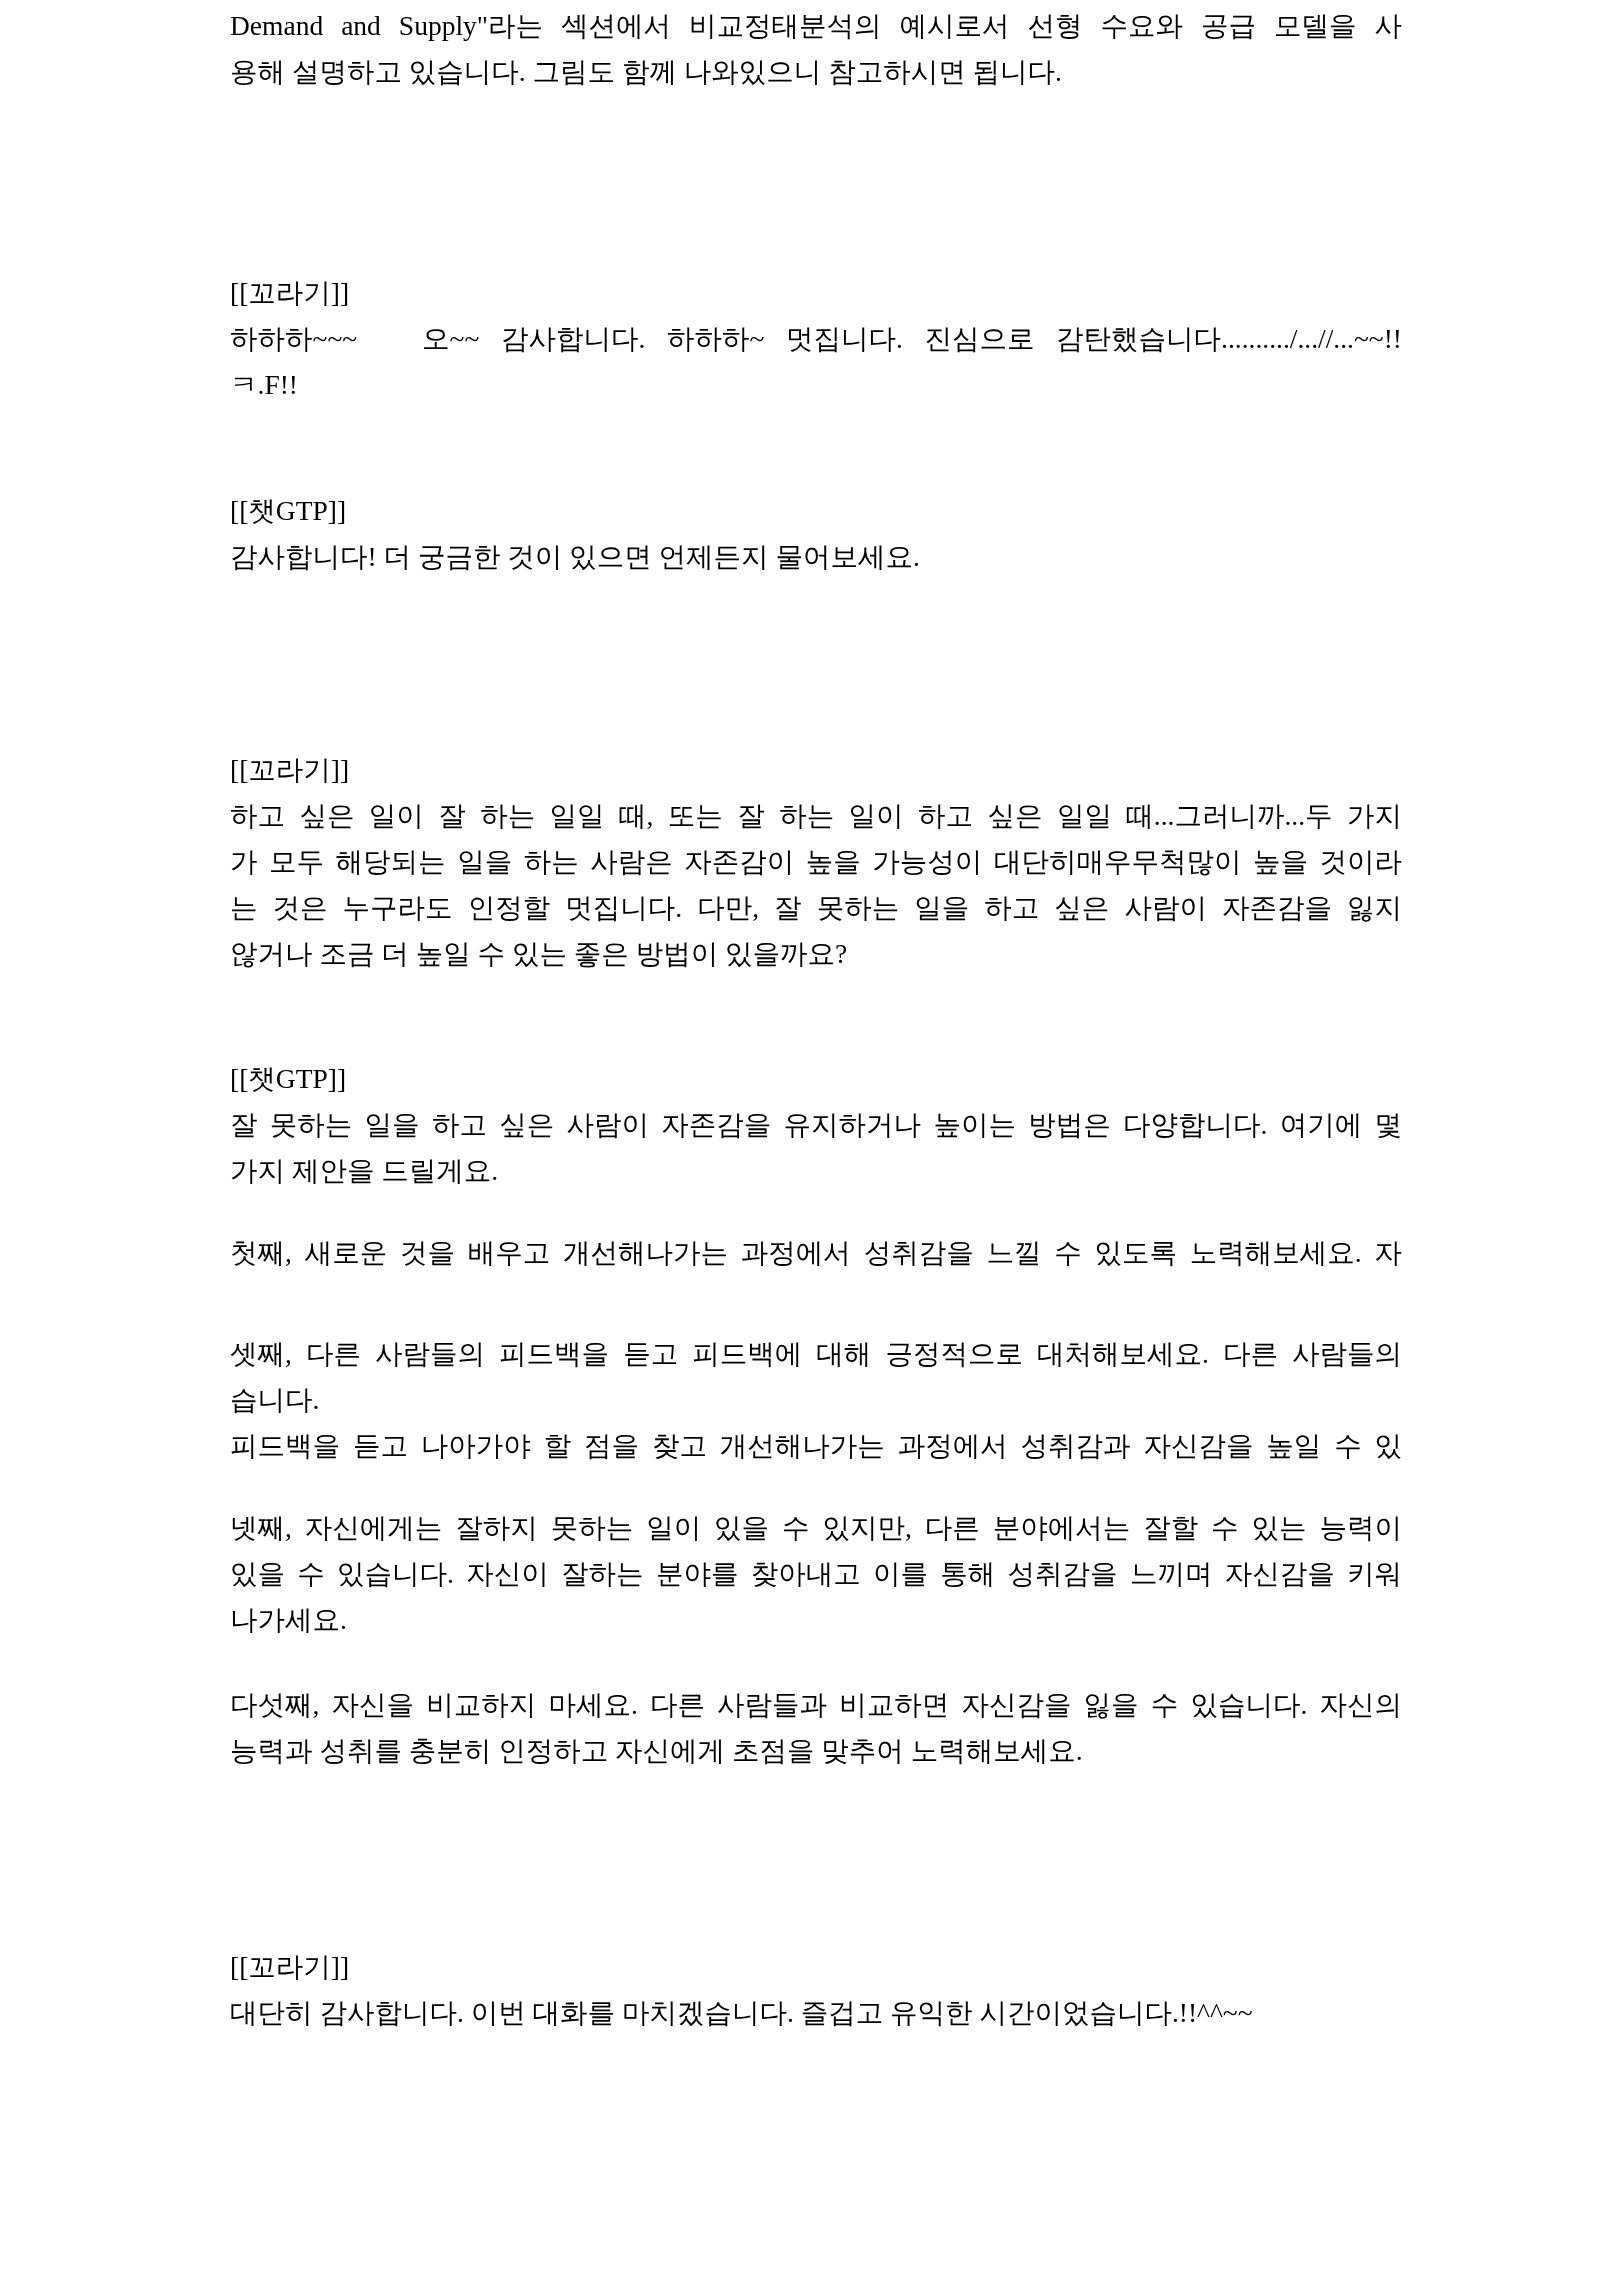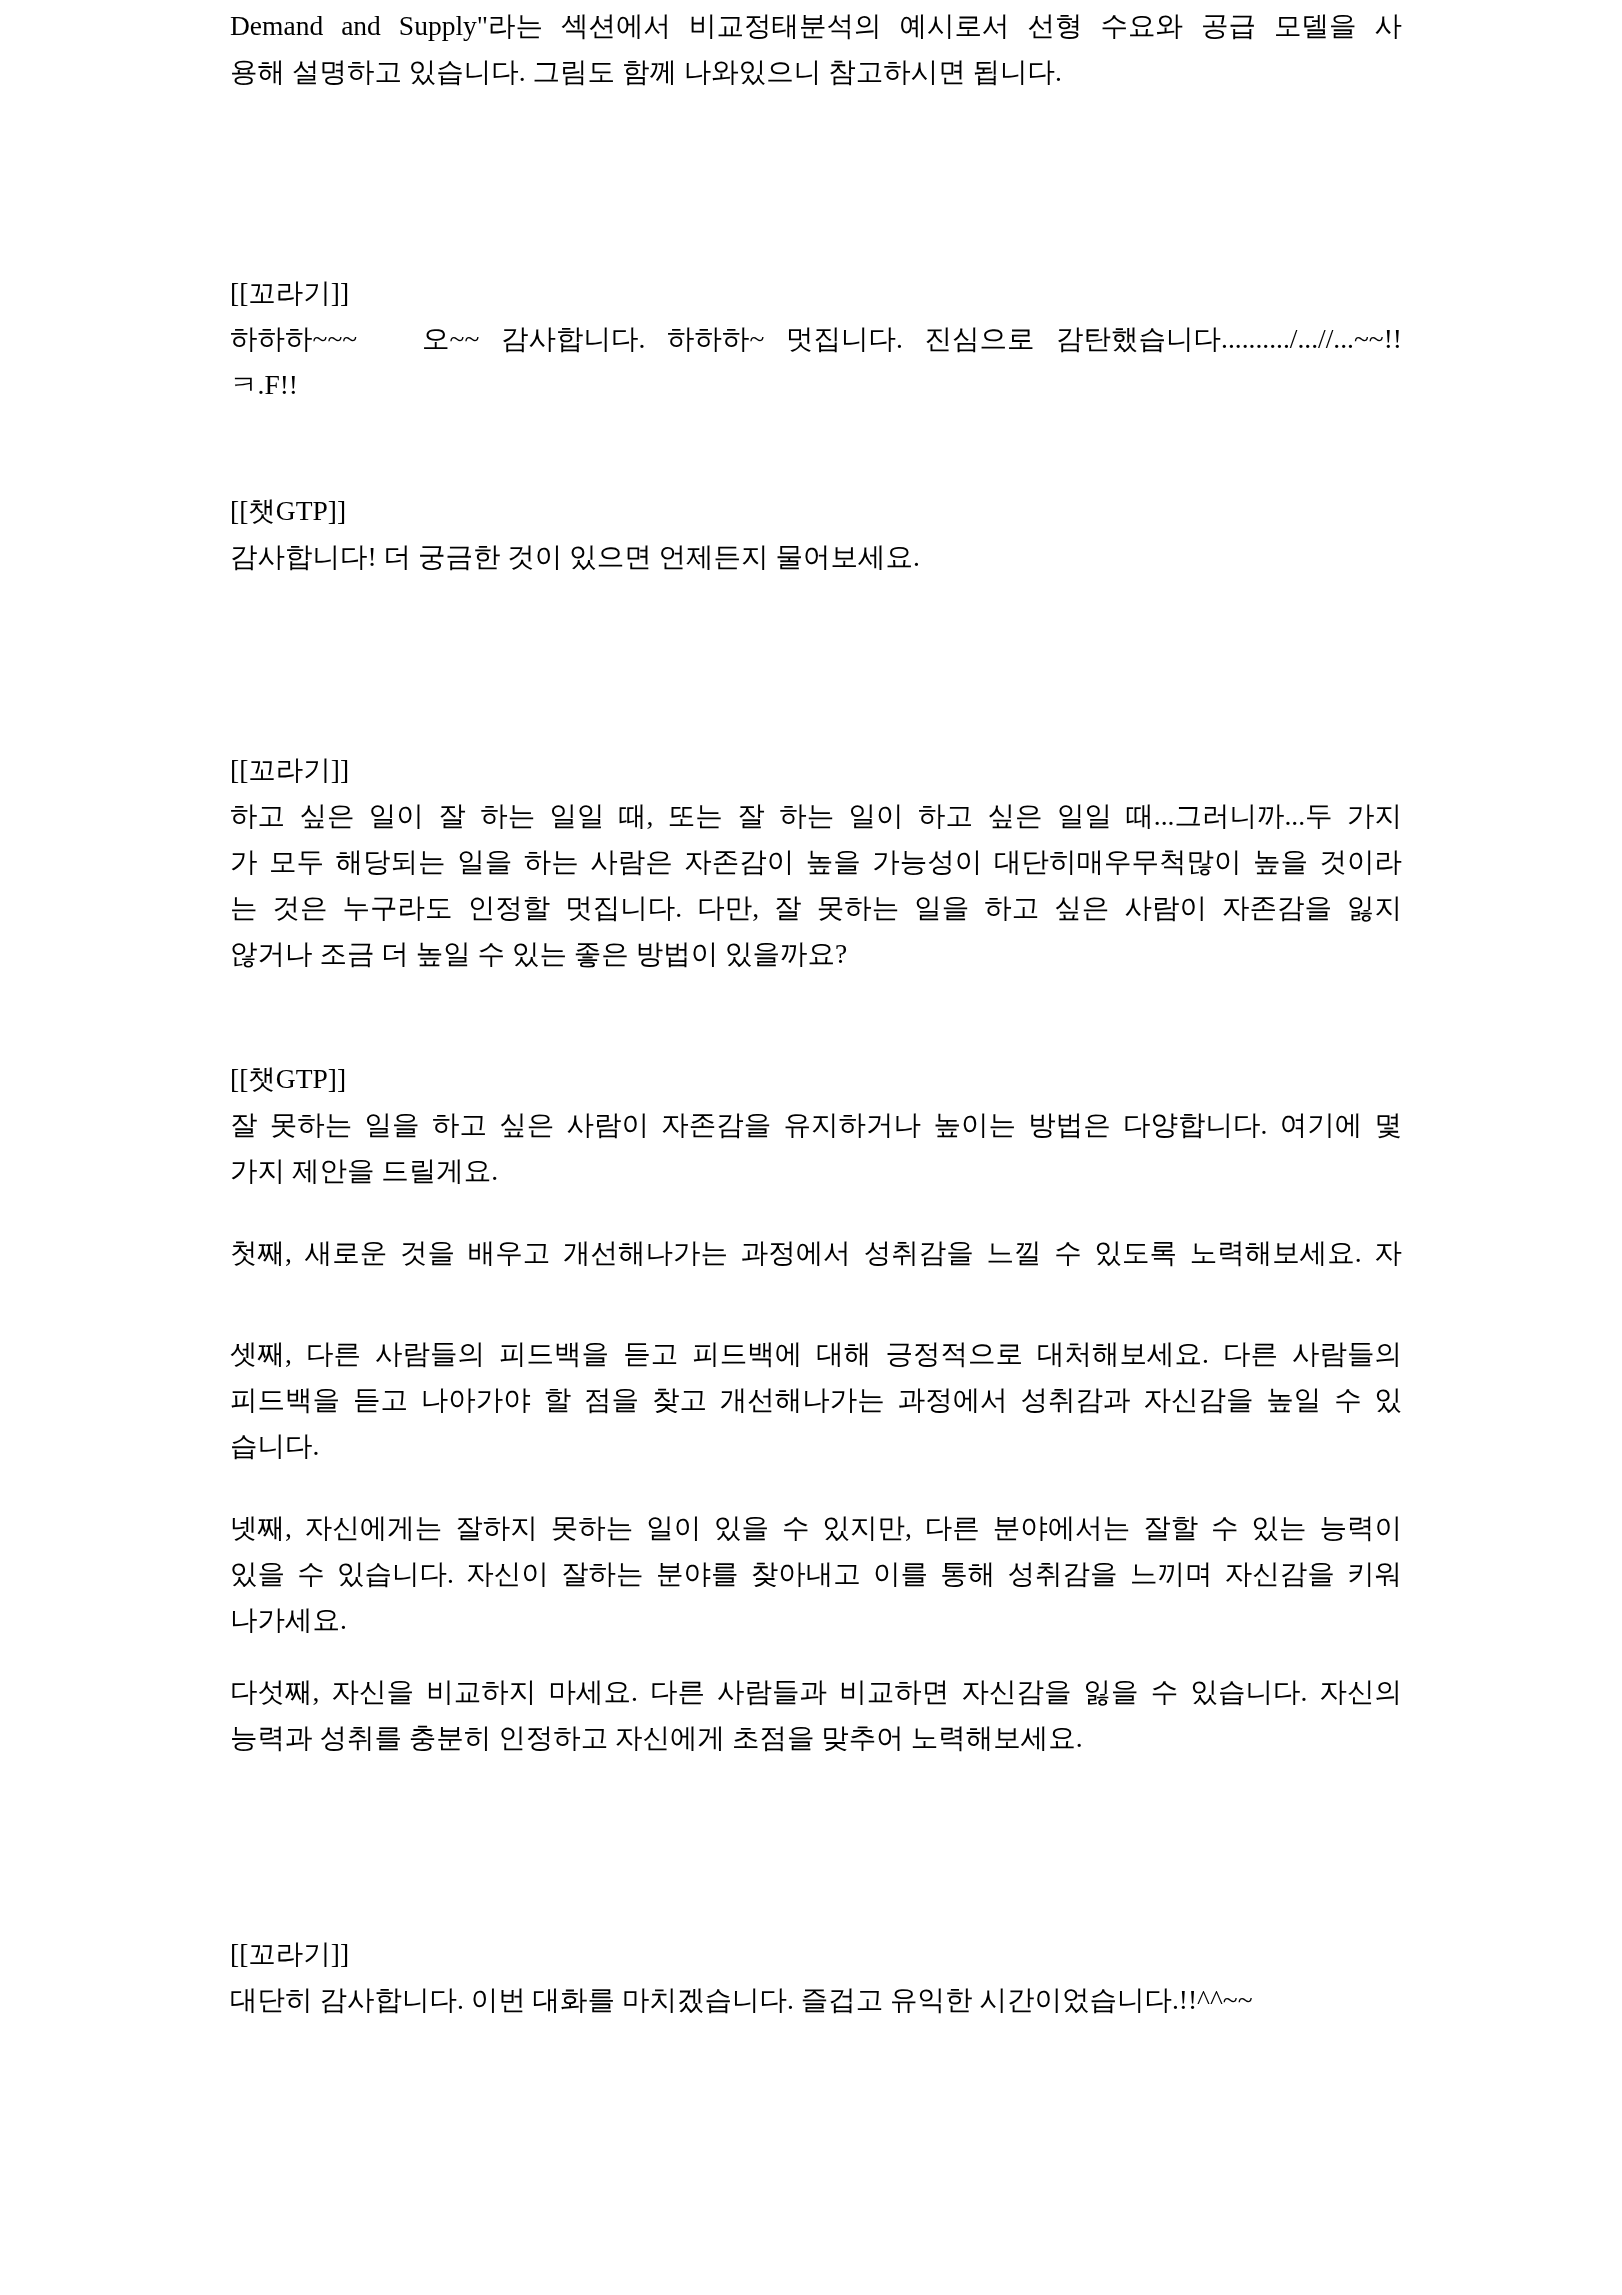--- a/index.html
+++ b/index.html
@@ -38,21 +38,21 @@
   }
   
   [data-block-id="intro"] { margin-bottom: 175px; }
   [data-block-id="k1"]    { margin-bottom: 80px; }
   [data-block-id="g1"]    { margin-bottom: 167px; }
   [data-block-id="k2"]    { margin-bottom: 79px; }
   [data-block-id="g2"]    { margin-bottom: 36px; }
   [data-block-id="p1"]    { margin-bottom: 55px; }
   [data-block-id="p2"]    { margin-bottom: 36px; }
   [data-block-id="p3"]    { margin-bottom: 36px; font-family: Liberation Serif, serif; }
-  [data-block-id="p4"]    { margin-bottom: 26px; }
+  [data-block-id="p4"]    { margin-bottom: 39px; }
   [data-block-id="p5"]    { margin-bottom: 170px; }
   [data-block-id="k3"]    { margin-bottom: 0; }
 </style>
 </head>
 <body>
 
 <div class="page">
   <div id="blocks">
       <section class="block" data-block-id="intro">
         <div class="line fill">Demand and Supply"라는 섹션에서 비교정태분석의 예시로서 선형 수요와 공급 모델을 사</div>
@@ -77,22 +77,22 @@
       <section class="block" data-block-id="g2">
         <div class="line speaker">[[챗GTP]]</div>
         <div class="line fill">잘 못하는 일을 하고 싶은 사람이 자존감을 유지하거나 높이는 방법은 다양합니다. 여기에 몇</div>
         <div class="line">가지 제안을 드릴게요.</div>
       </section>
       <section class="block" data-block-id="p1">
         <div class="line fill">첫째, 새로운 것을 배우고 개선해나가는 과정에서 성취감을 느낄 수 있도록 노력해보세요. 자</div>
       </section>
       <section class="block" data-block-id="p3">
         <div class="line fill">셋째, 다른 사람들의 피드백을 듣고 피드백에 대해 긍정적으로 대처해보세요. 다른 사람들의</div>
+        <div class="line">습니다.</div>
         <div class="line fill">피드백을 듣고 나아가야 할 점을 찾고 개선해나가는 과정에서 성취감과 자신감을 높일 수 있</div>
-        <div class="line">습니다.</div>
       </section>
       <section class="block" data-block-id="p4">
         <div class="line fill">넷째, 자신에게는 잘하지 못하는 일이 있을 수 있지만, 다른 분야에서는 잘할 수 있는 능력이</div>
         <div class="line fill">있을 수 있습니다. 자신이 잘하는 분야를 찾아내고 이를 통해 성취감을 느끼며 자신감을 키워</div>
         <div class="line">나가세요.</div>
       </section>
       <section class="block" data-block-id="p5">
         <div class="line fill">다섯째, 자신을 비교하지 마세요. 다른 사람들과 비교하면 자신감을 잃을 수 있습니다. 자신의</div>
         <div class="line">능력과 성취를 충분히 인정하고 자신에게 초점을 맞추어 노력해보세요.</div>
       </section>

